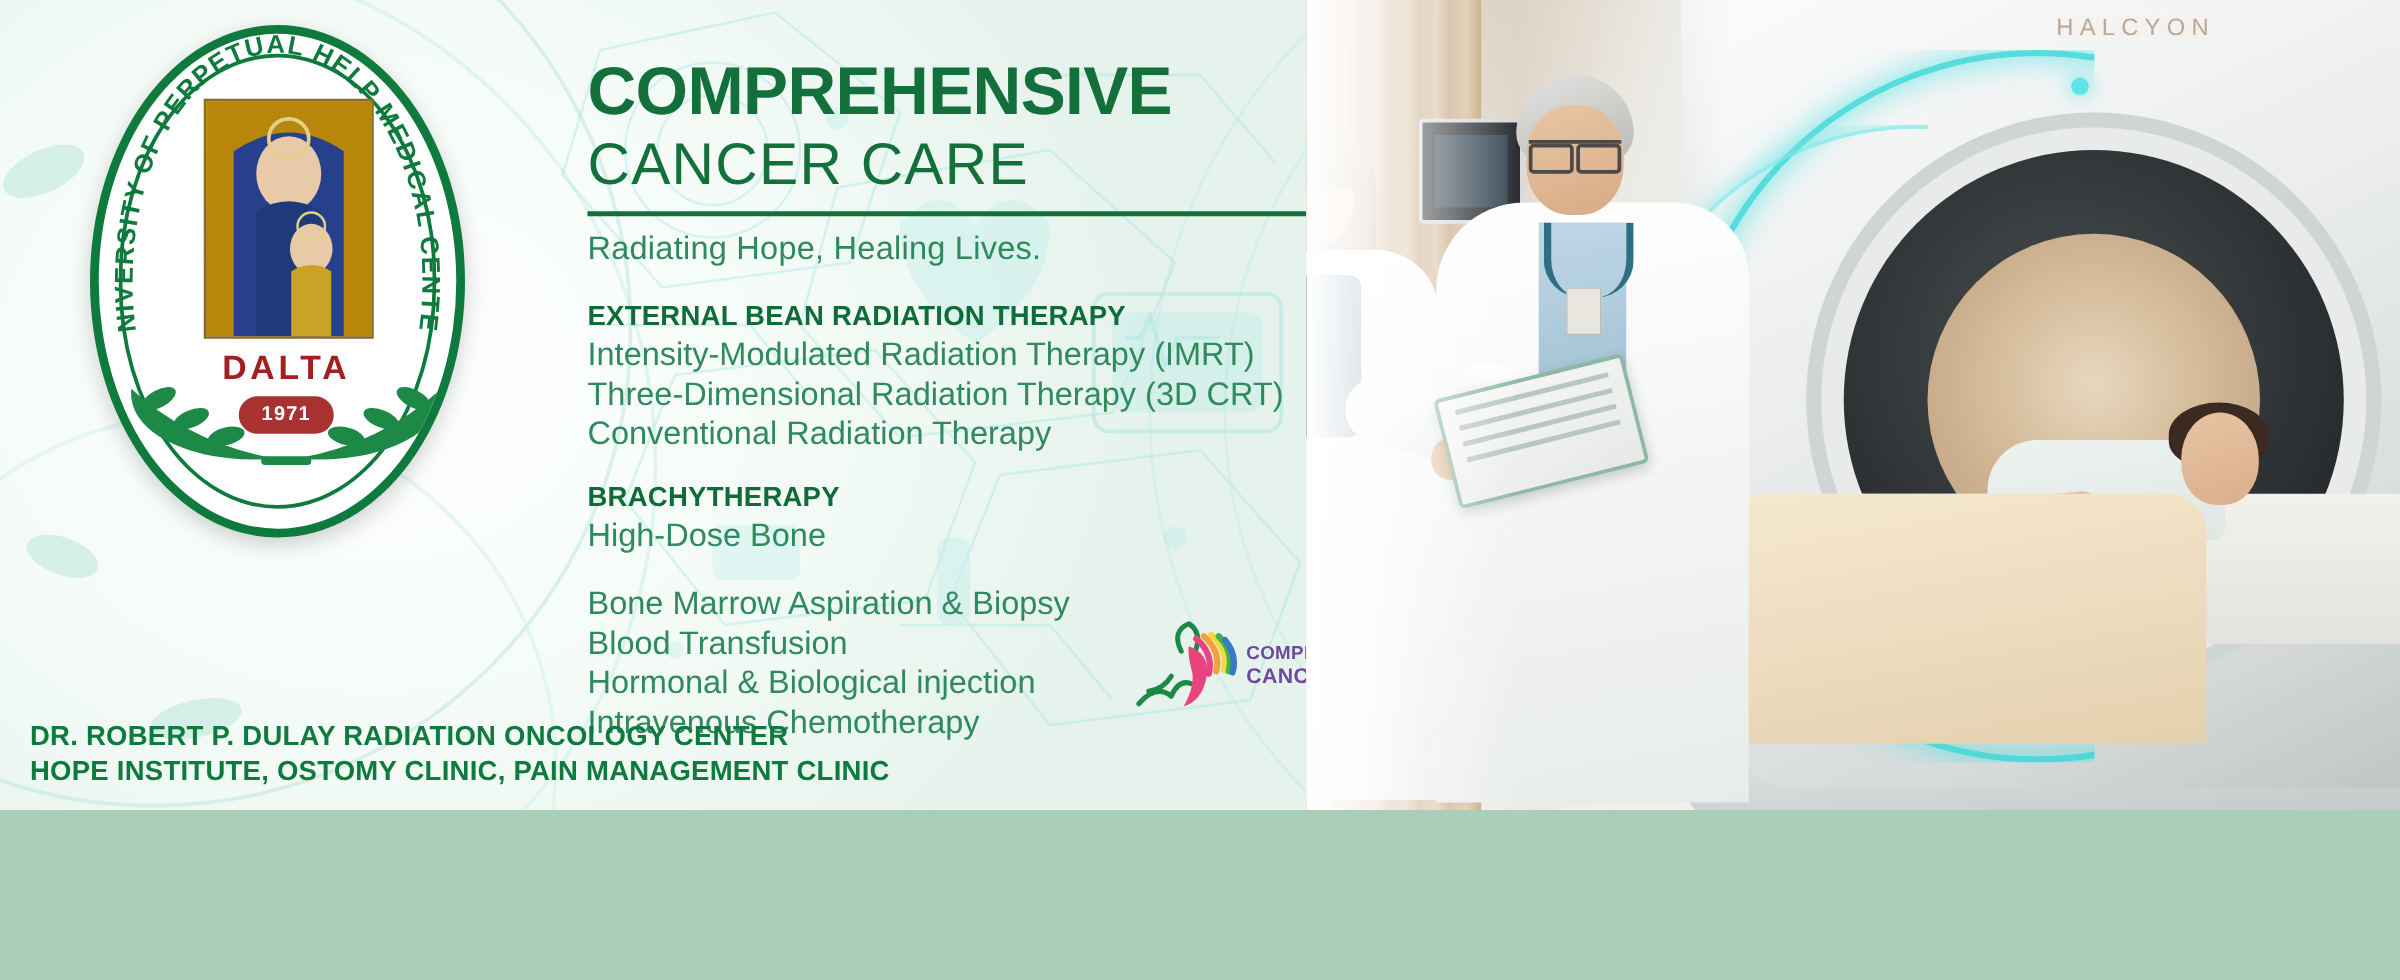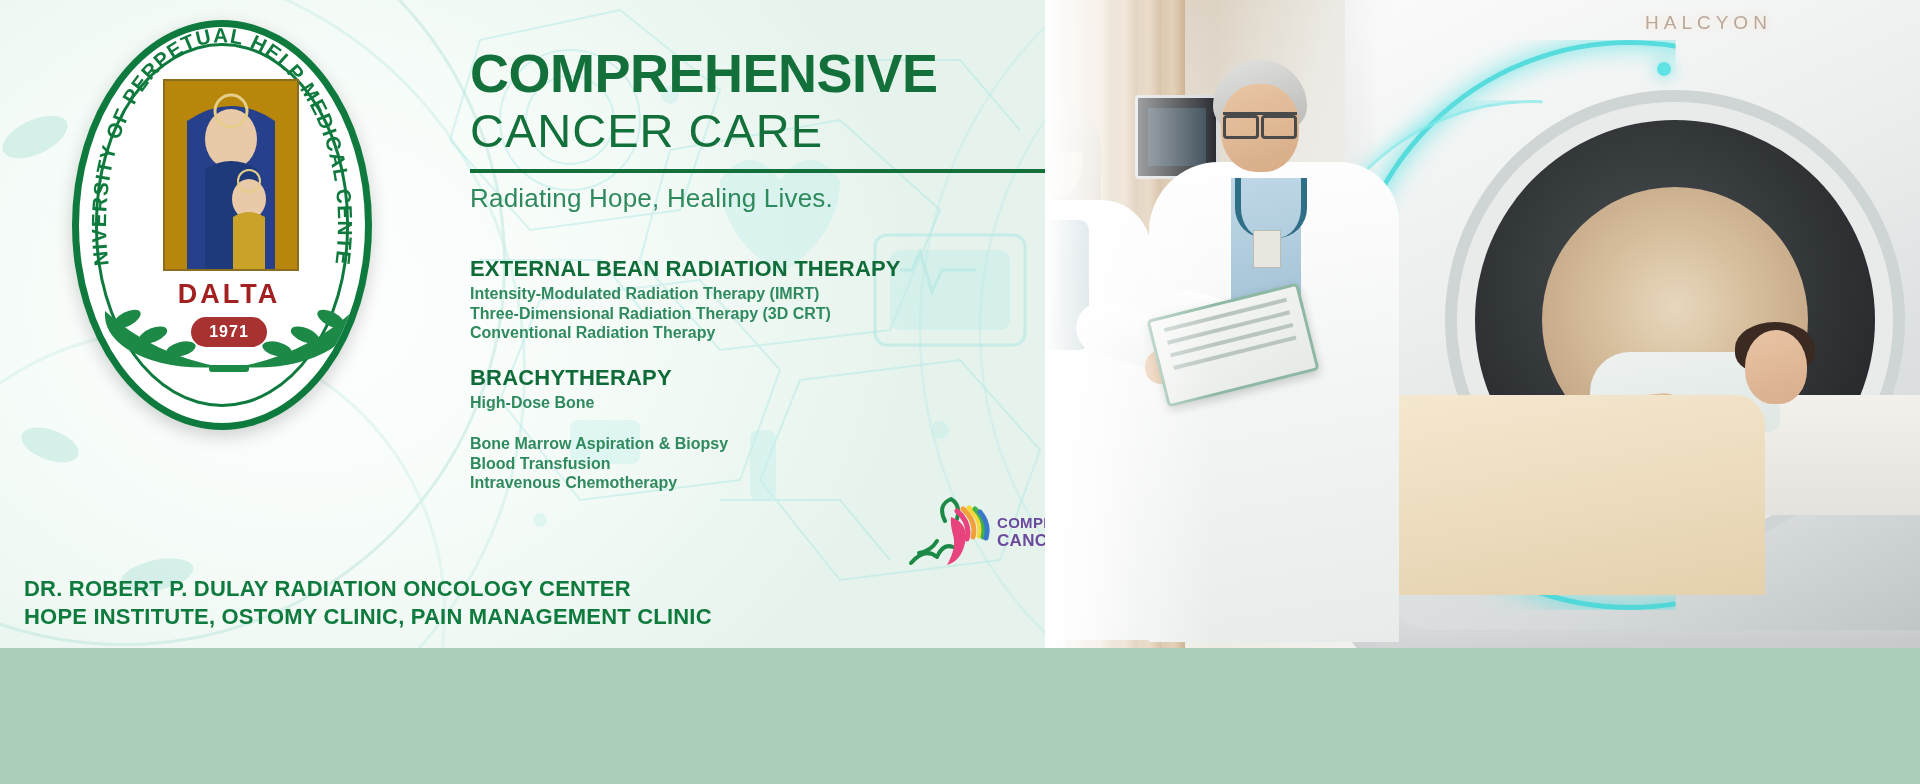--- a/index.html
+++ b/index.html
@@ -96,28 +96,28 @@
     line-height:1.1;margin:4px 0 0 0;
   }
   .rule{
     width:630px;height:4px;background:#14703a;margin:12px 0 10px 0;
   }
   .tagline{
     color:#2e8a5c;font-size:26px;font-weight:400;margin:0;letter-spacing:.2px;
   }
 
   
-  .services{position:absolute;left:470px;top:256px;width:640px;}
+  .services{position:absolute;left:470px;top:240px;width:640px;}
   .svc{margin-bottom:22px;}
   .svc h3{
     margin:0 0 2px 0;color:#0f6b37;font-size:22px;font-weight:bold;letter-spacing:.2px;
   }
   .svc ul{margin:0;padding:0;list-style:none;}
   .svc li{
-    color:#2f8a5e;font-size:16px;line-height:1.22;font-weight:700;
+    color:#2f8a5e;font-size:26px;line-height:1.22;font-weight:400;
   }
 
   
   .ccc{position:absolute;left:905px;top:495px;width:215px;height:75px;}
   .ccc-mark{position:absolute;left:0;top:0;width:86px;height:74px;}
   .ccc-text{position:absolute;left:92px;top:20px;width:130px;}
   .ccc-l1{color:#6b4a9e;font-size:15px;font-weight:bold;letter-spacing:.3px;line-height:1.1;}
   .ccc-l2{color:#6b4a9e;font-size:17px;font-weight:bold;letter-spacing:.3px;line-height:1.1;}
 
   
@@ -385,20 +385,21 @@
         <h3>BRACHYTHERAPY</h3>
         <ul>
           <li>High-Dose Bone</li>
         </ul>
       </div>
 
       <div class="svc">
         <ul>
           <li>Bone Marrow Aspiration &amp; Biopsy</li>
           <li>Blood Transfusion</li>
+          <li>Hormonal &amp; Biological injection</li>
           <li>Intravenous Chemotherapy</li>
         </ul>
       </div>
     </div>
 
     <div class="ccc">
       <div class="ccc-mark">
         <svg viewBox="0 0 86 74" xmlns="http://www.w3.org/2000/svg">
           <g fill="none" stroke="#1c8a46" stroke-width="4" stroke-linecap="round" stroke-linejoin="round">
             <path d="M6 68 q14 -16 26 -6 q6 -14 16 -10"></path>

